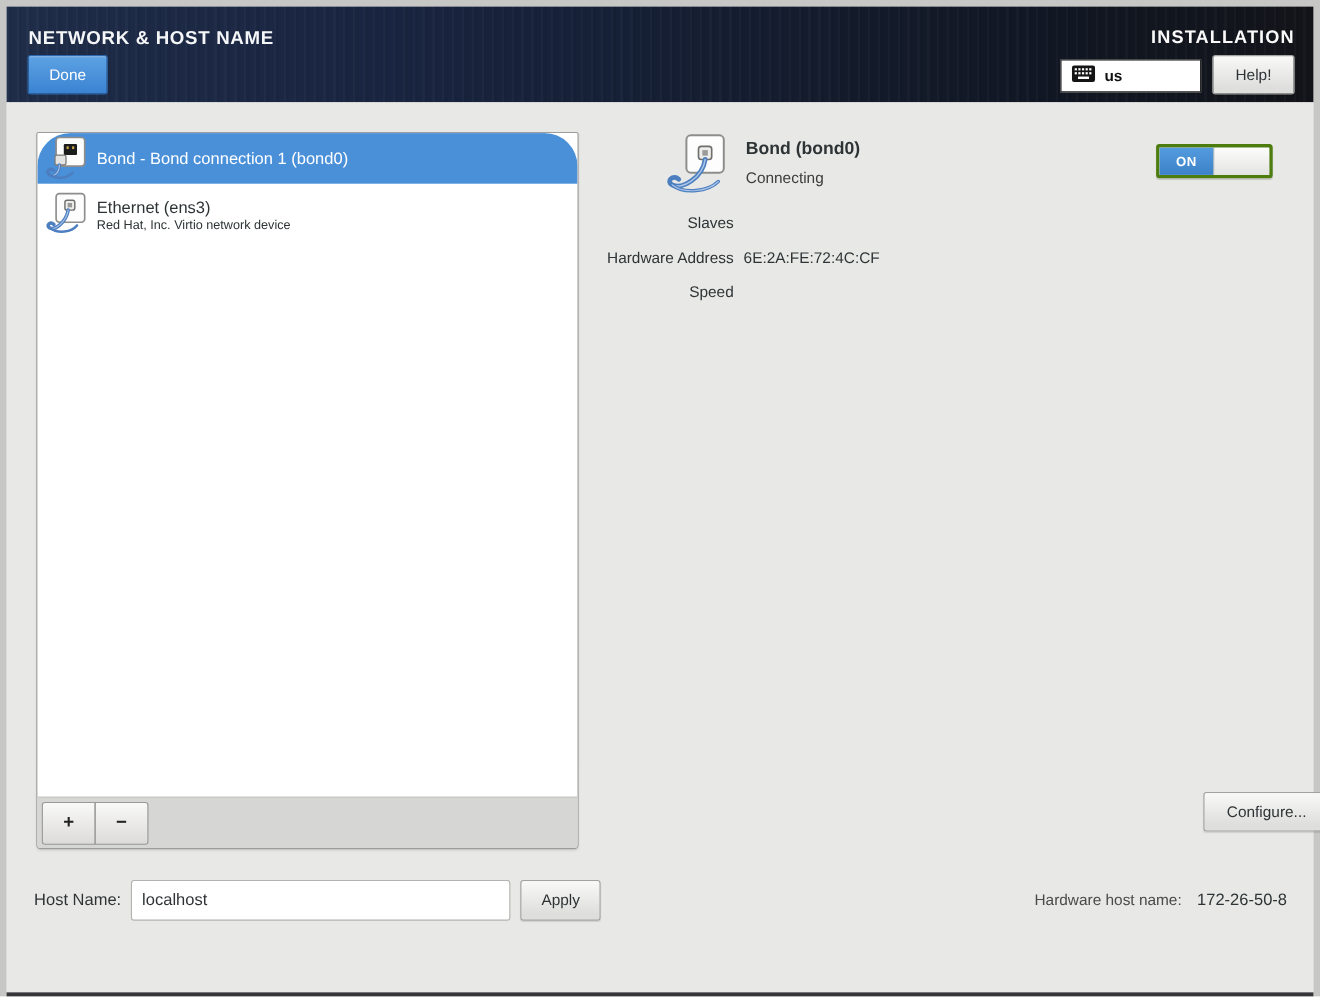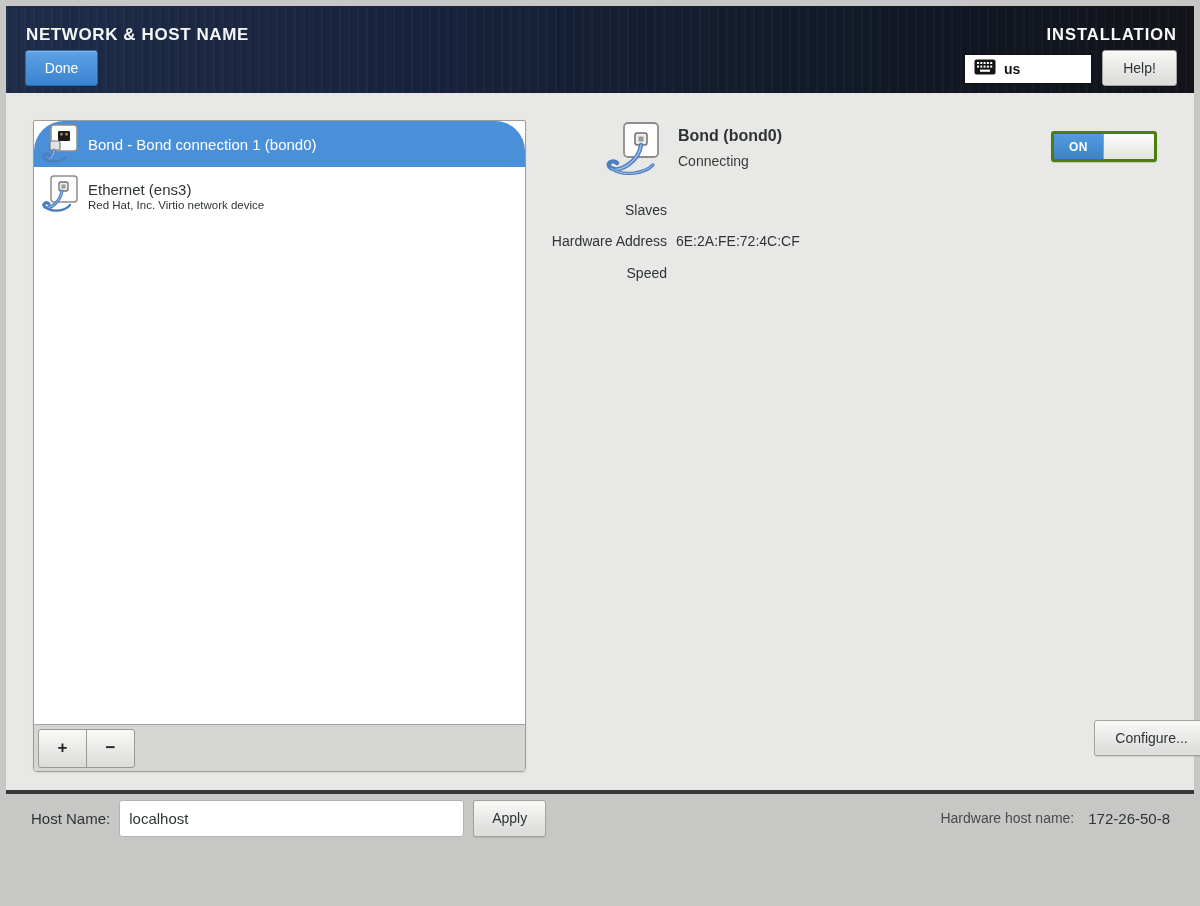--- a/index.html
+++ b/index.html
@@ -3,21 +3,21 @@
 <meta charset="utf-8">
 <style>
   * { margin:0; padding:0; box-sizing:border-box; }
   html,body { width:1200px; height:906px; font-family:"Liberation Sans", sans-serif; }
   .frame {
     width:1200px; height:906px;
     background:#c7c7c5;
     padding:6px 6px 0 6px;
   }
   .window {
-    width:100%; height:788px;
+    width:100%; height:900px;
     display:flex; flex-direction:column;
     border-bottom:4px solid #36363a;
     background:#e8e8e6;
   }
 
   
   .header {
     position:relative; height:87px; flex:0 0 87px;
     background:
       repeating-linear-gradient(90deg, rgba(255,255,255,0.025) 0 2px, rgba(0,0,0,0.04) 2px 5px, transparent 5px 9px),
@@ -98,21 +98,21 @@
     flex:1; background:linear-gradient(#539bde,#3d82c8);
     color:#ffffff; font-size:12px; font-weight:bold; letter-spacing:0.5px;
     display:flex; align-items:center; justify-content:center;
   }
   .toggle-handle {
     width:51px; background:linear-gradient(#fdfdfd,#e3e3e1);
     border-left:1px solid #98a0a8; border-radius:0 2px 2px 0;
   }
 
   .detail-rows { position:absolute; left:499px; top:101px; }
-  .detail-row { display:flex; align-items:center; height:31.5px; }
+  .detail-row { display:flex; align-items:flex-start; height:31.5px; }
   .detail-label { width:162px; text-align:right; margin-right:9px; font-size:14px; color:#2e3436; }
   .detail-value { font-size:14px; color:#2e3436; }
 
   .configure-btn { position:absolute; left:1088px; top:627px; width:115px; height:36px; }
 
   
   .host-row {
     position:absolute; left:25px; right:24px; top:706px; height:38px;
     display:flex; align-items:center;
   }

